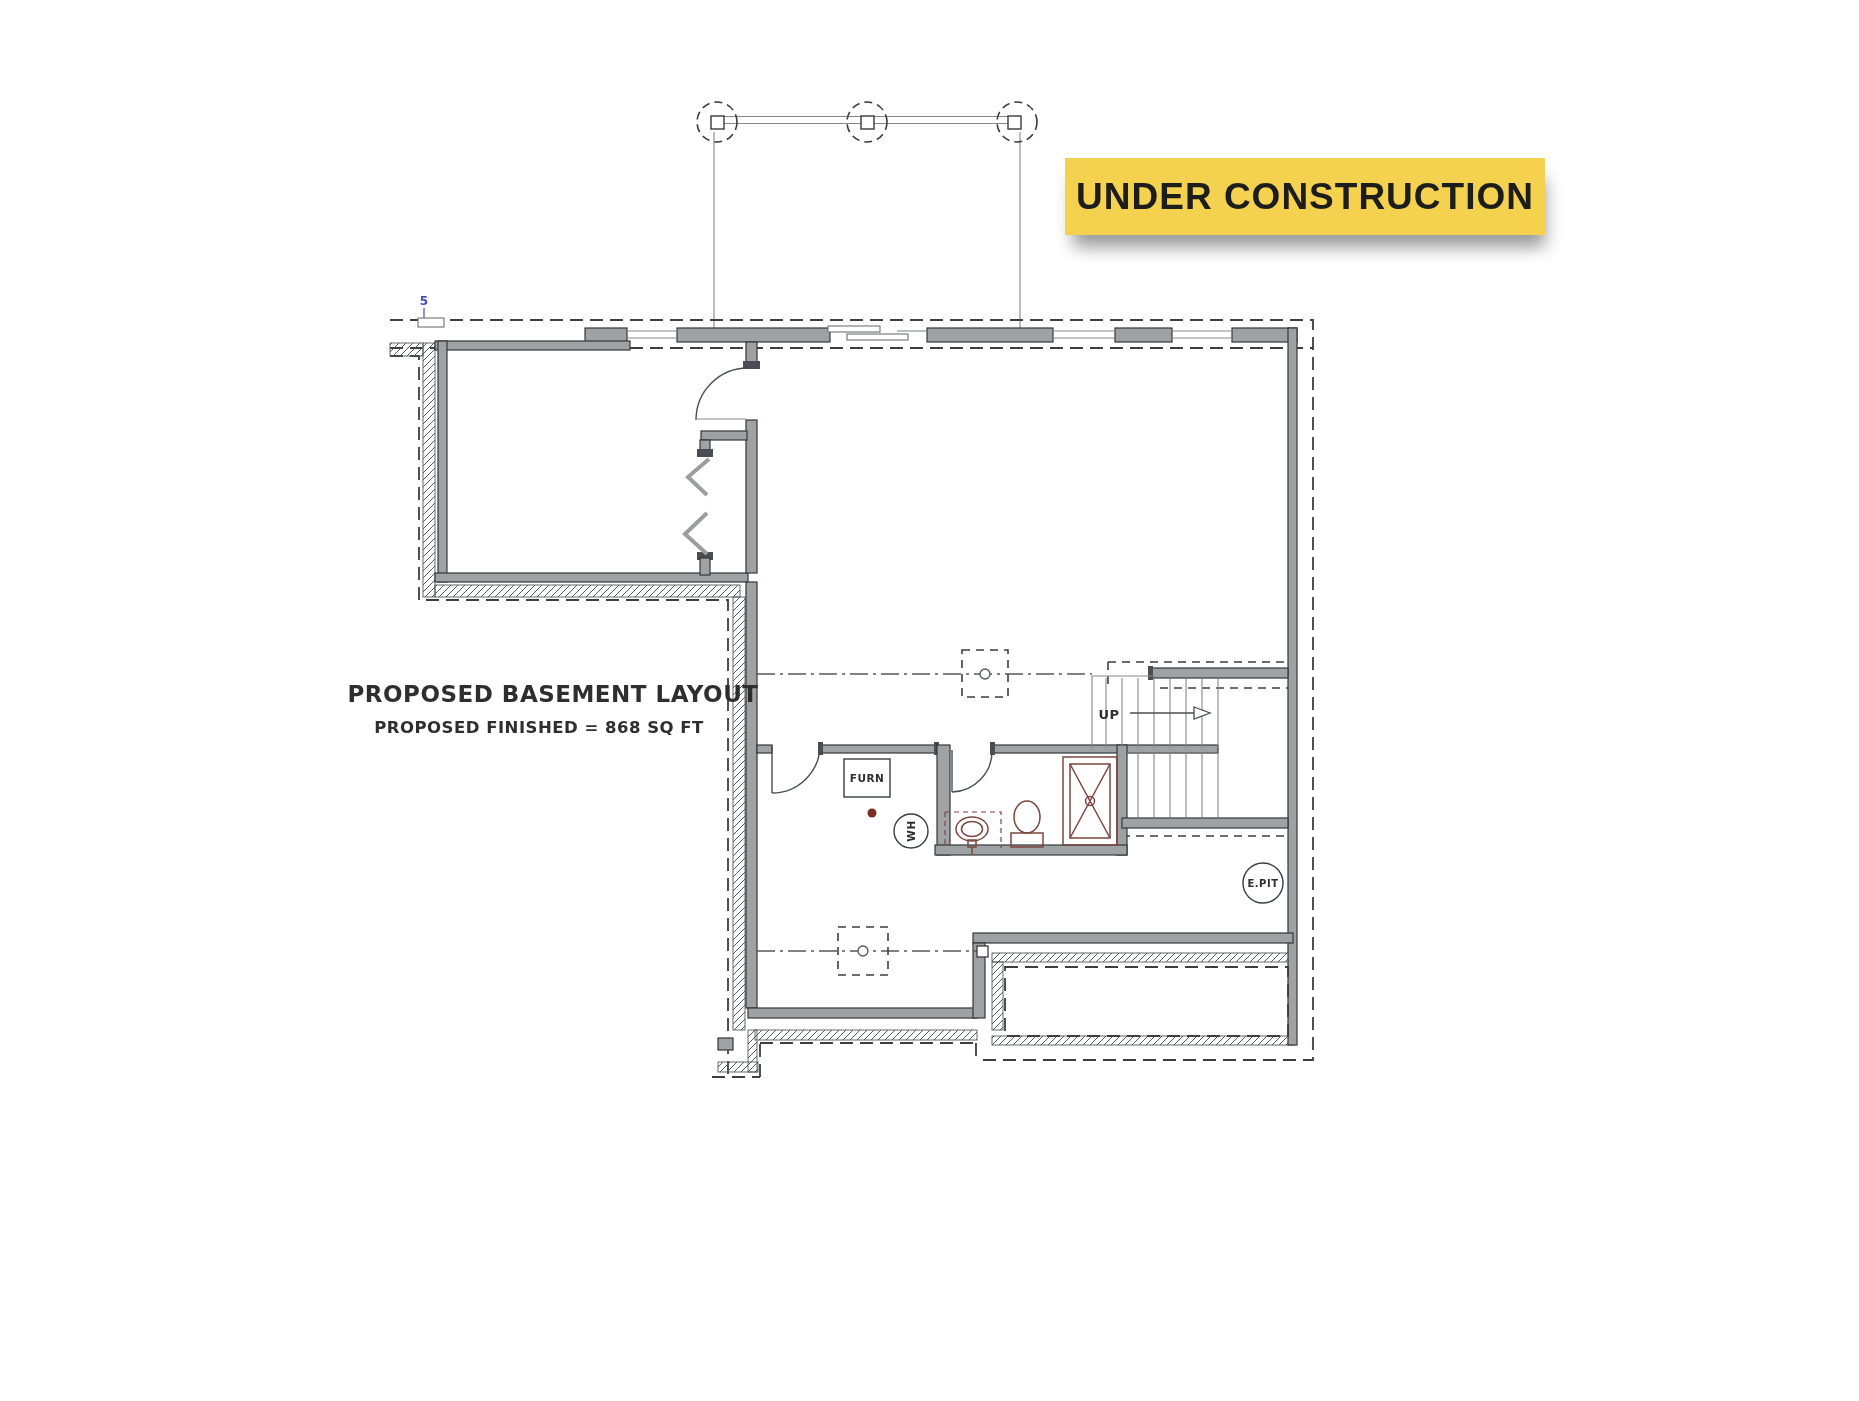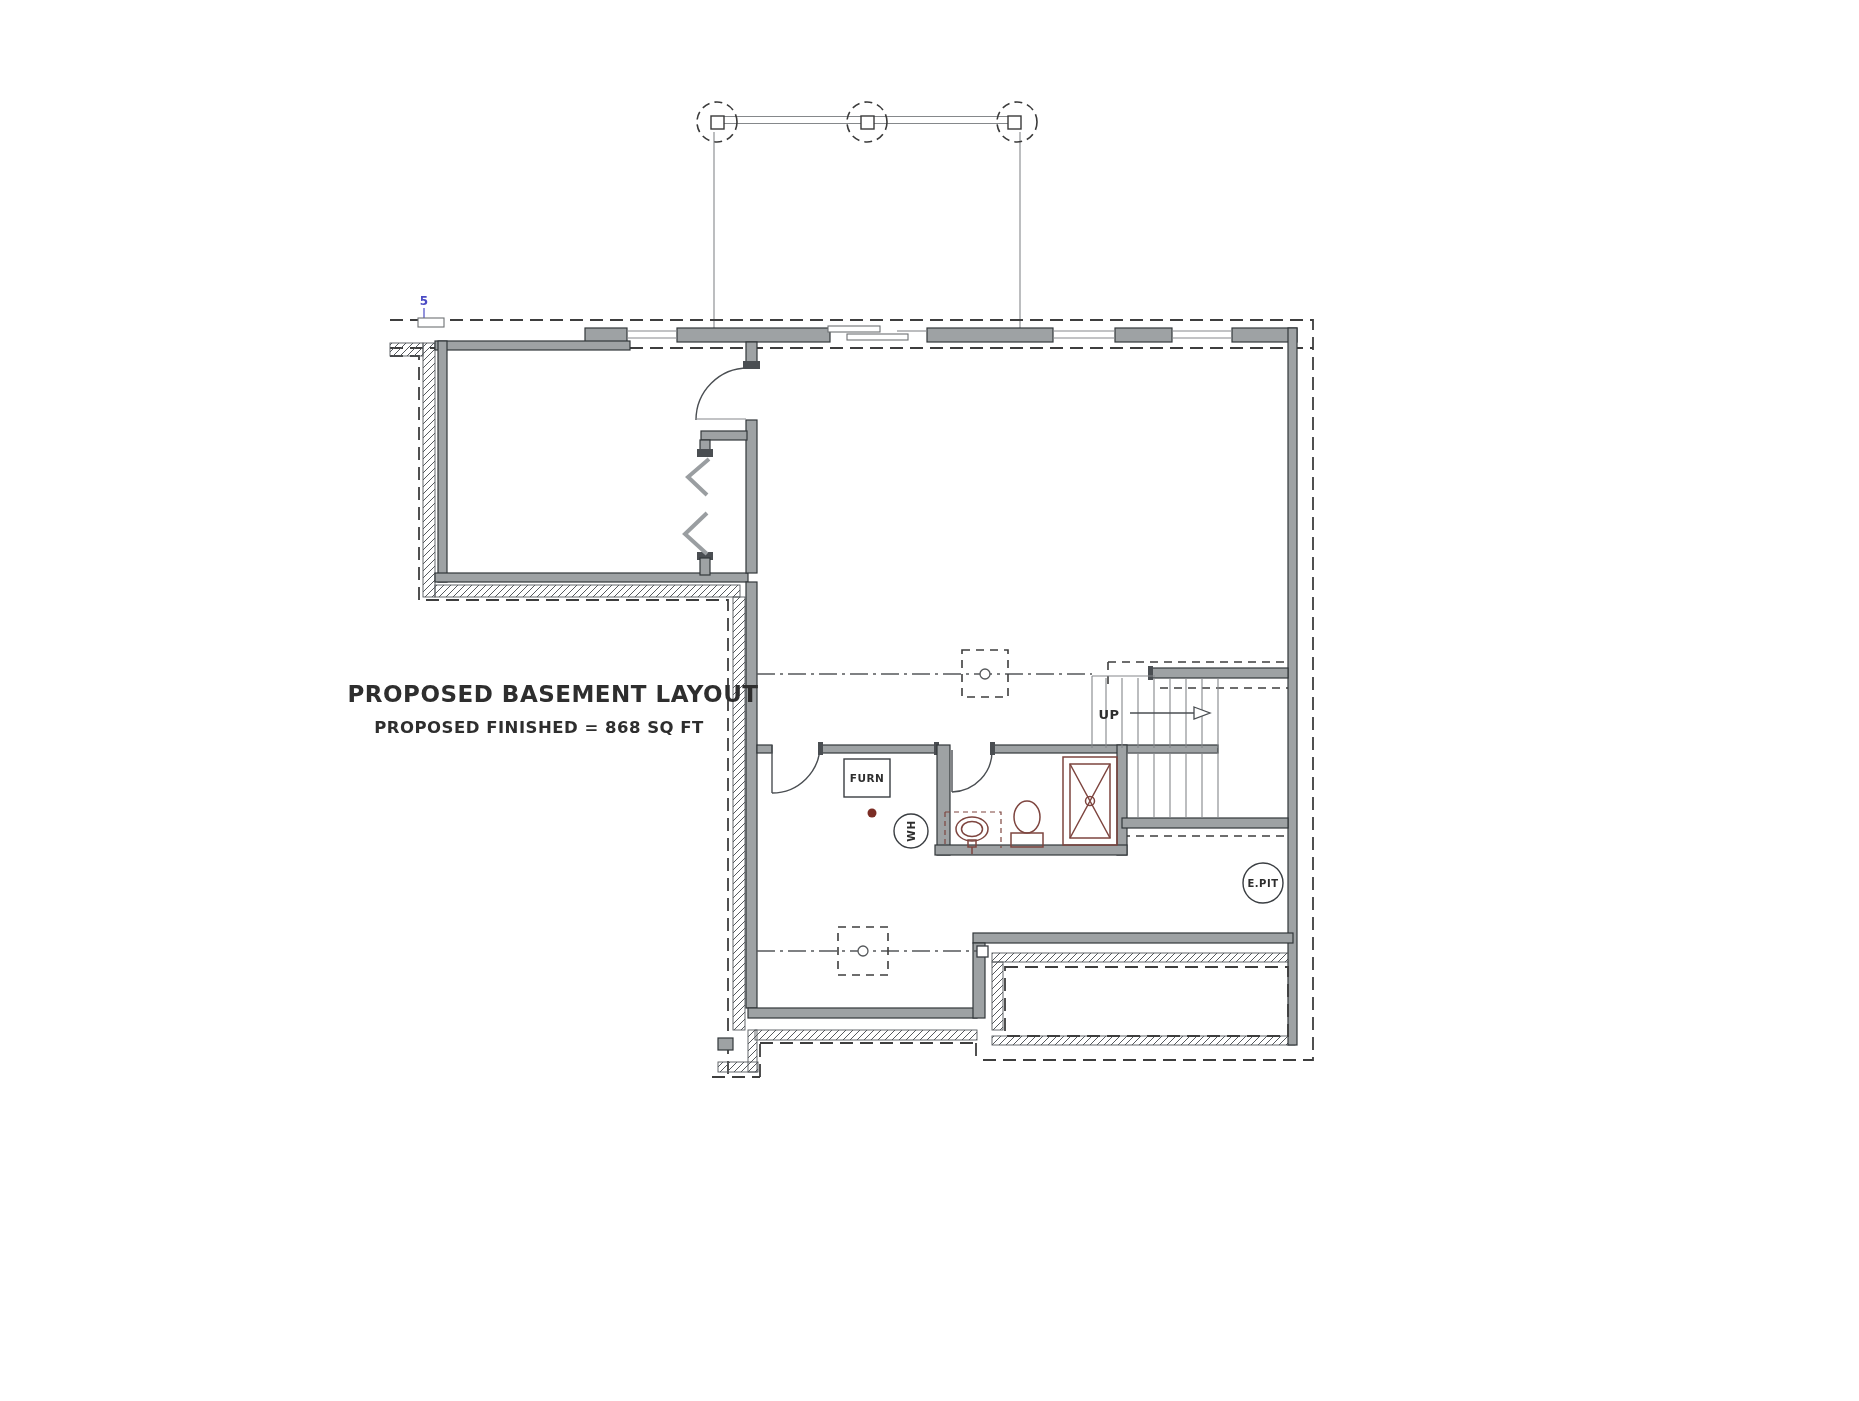--- a/index.html
+++ b/index.html
@@ -216,14 +216,17 @@
     <g>
       <text x="424" y="305" font-size="12" font-weight="700" text-anchor="middle" fill="var(--accent-blue)">5</text>
       <line x1="424" y1="308" x2="424" y2="322" stroke="var(--accent-blue)" stroke-width="1.2"></line>
       <rect x="418" y="318" width="26" height="9" fill="#fff" stroke="#6E7174" stroke-width="1.1"></rect>
     </g>
 
     <text class="handtext" x="553" y="702" font-size="23" text-anchor="middle" letter-spacing="1">PROPOSED BASEMENT LAYOUT</text>
     <text class="handtext" x="539" y="733" font-size="16.5" text-anchor="middle" letter-spacing="0.5">PROPOSED FINISHED = 868 SQ FT</text>
   </svg>
 
+  <div id="banner">
+    <span>UNDER CONSTRUCTION</span>
+  </div>
 
 </div>
 
 </body></html>

